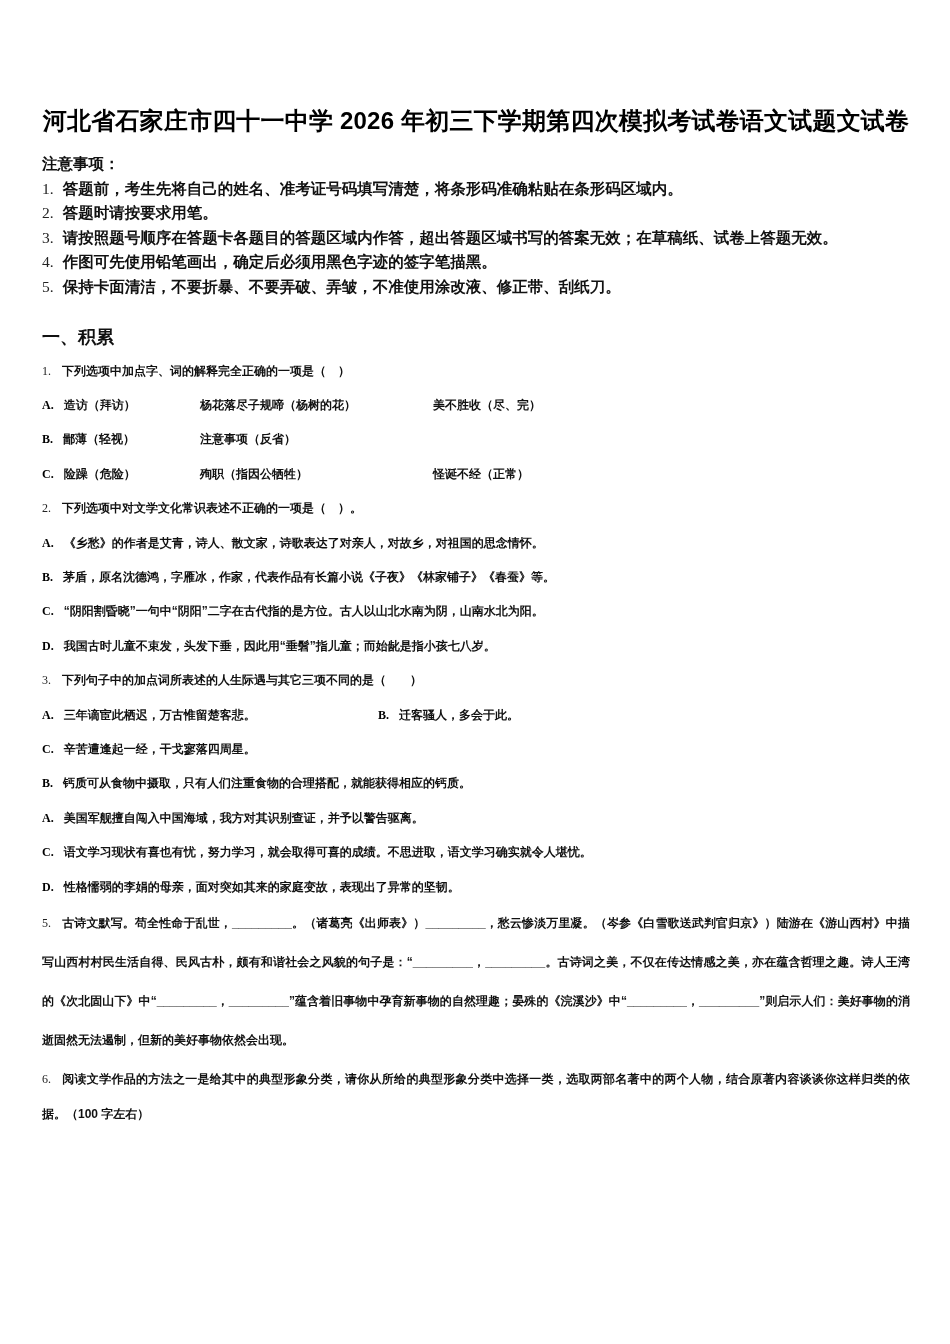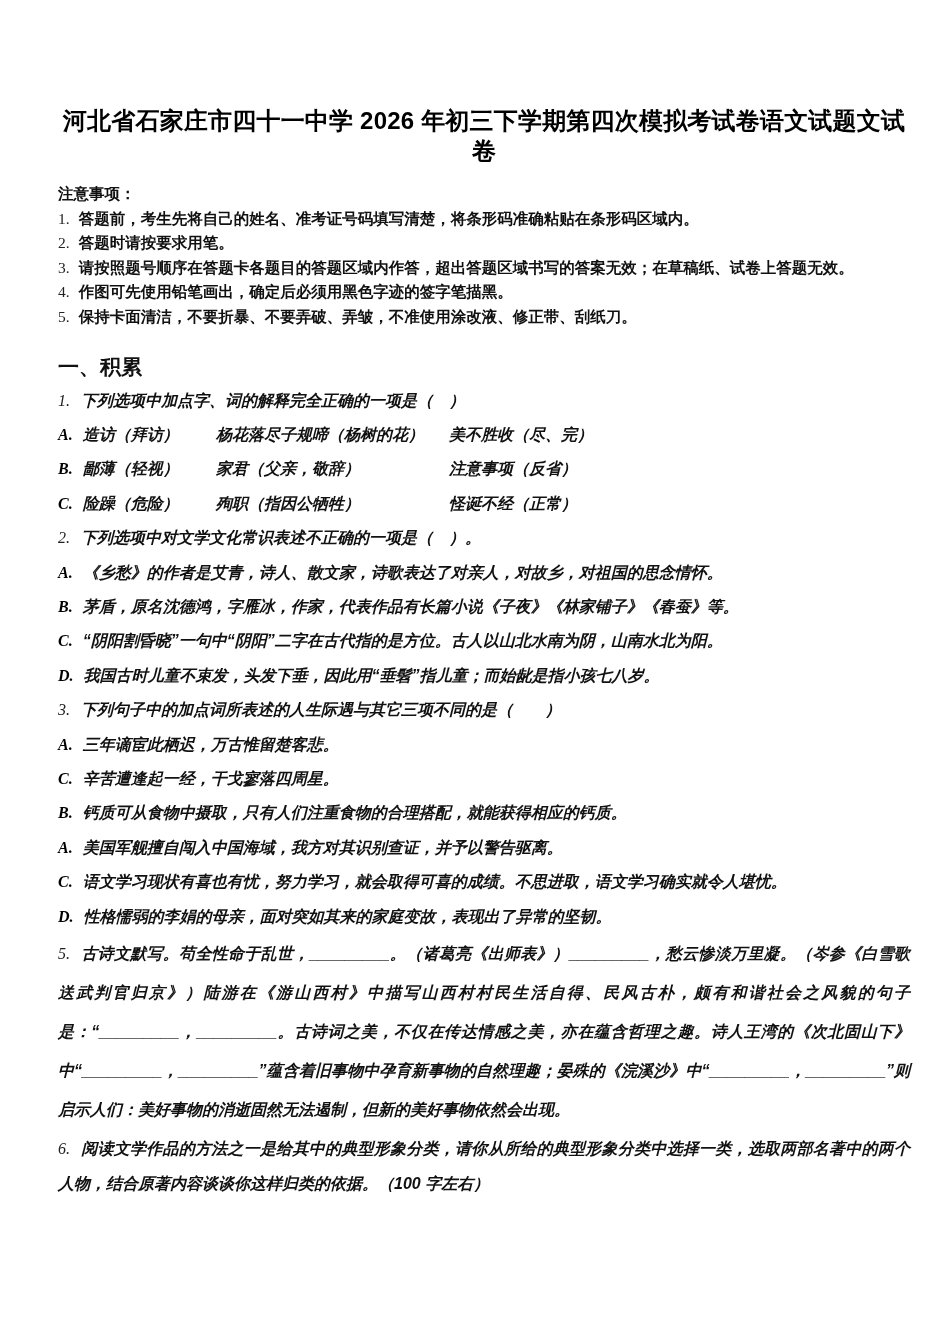--- a/index.html
+++ b/index.html
@@ -1,39 +1,39 @@
 <!DOCTYPE html>
 <html><head>
 <meta charset="utf-8">
 <style>
   html, body { margin: 0; padding: 0; background: #ffffff; }
   body {
     width: 950px; height: 1344px; overflow: hidden;
     font-family: "Liberation Sans", "DejaVu Sans", sans-serif;
     color: #111111;
   }
-  .page { padding: 106px 40px 0 58px; box-sizing: border-box; }
+  .page { padding: 106px 40px 0 42px; box-sizing: border-box; }
   .title {
     text-align: center;
     font-size: 24px;
     font-weight: 700;
     line-height: 30px;
     letter-spacing: 0.2px;
     color: #000000;
   }
   .notice { margin-top: 16px; font-size: 15.5px; line-height: 24.6px; font-weight: 600; }
   .notice-heading { font-weight: 700; }
   .num, .qnum {
     font-family: "Liberation Serif", "DejaVu Serif", serif;
     font-weight: 400;
     color: #222222;
   }
   .notice .num { margin-right: 9px; }
-  .section-heading { margin-top: 20px; font-weight: 700; font-size: 21px; line-height: 34px; }
-  .qa { font-size: 16px; line-height: 34.4px; font-weight: 600; font-style: italic; }
+  .section-heading { margin-top: 20px; font-weight: 700; font-size: 18px; line-height: 34px; }
+  .qa { font-size: 12px; line-height: 34.4px; font-weight: 600; }
   .qnum { margin-right: 11px; }
   .optlabel {
     font-family: "Liberation Serif", "DejaVu Serif", serif;
     font-weight: 700;
     margin-right: 10px;
     color: #000000;
   }
   .opt3 { display: grid; grid-template-columns: 158px 233px auto; }
   .opt2 { display: grid; grid-template-columns: 336px auto; }
   .para { text-align: justify; }
@@ -62,21 +62,20 @@
 
     <div class="question">
       <div class="stem"><span class="qnum">1.</span><span>下列选项中加点字、词的解释完全正确的一项是（　）</span></div>
       <div class="opt3">
         <div><span class="optlabel">A.</span><span>造访（拜访）</span></div>
         <div>杨花落尽子规啼（杨树的花）</div>
         <div>美不胜收（尽、完）</div>
       </div>
       <div class="opt3">
         <div><span class="optlabel">B.</span><span>鄙薄（轻视）</span></div>
-        <div>家君（父亲，敬辞）</div>
         <div>注意事项（反省）</div>
       </div>
       <div class="opt3">
         <div><span class="optlabel">C.</span><span>险躁（危险）</span></div>
         <div>殉职（指因公牺牲）</div>
         <div>怪诞不经（正常）</div>
       </div>
     </div>
 
     <div class="question">
@@ -84,20 +83,21 @@
       <div class="optline"><span class="optlabel">A.</span><span>《乡愁》的作者是艾青，诗人、散文家，诗歌表达了对亲人，对故乡，对祖国的思念情怀。</span></div>
       <div class="optline"><span class="optlabel">B.</span><span>茅盾，原名沈德鸿，字雁冰，作家，代表作品有长篇小说《子夜》《林家铺子》《春蚕》等。</span></div>
       <div class="optline"><span class="optlabel">C.</span><span>“阴阳割昏晓”一句中“阴阳”二字在古代指的是方位。古人以山北水南为阴，山南水北为阳。</span></div>
       <div class="optline"><span class="optlabel">D.</span><span>我国古时儿童不束发，头发下垂，因此用“垂髫”指儿童；而始龀是指小孩七八岁。</span></div>
     </div>
 
     <div class="question">
       <div class="stem"><span class="qnum">3.</span><span>下列句子中的加点词所表述的人生际遇与其它三项不同的是（　　）</span></div>
       <div class="opt2">
         <div><span class="optlabel">A.</span><span>三年谪宦此栖迟，万古惟留楚客悲。</span></div>
+        <div><span class="optlabel">B.</span><span>迁客骚人，多会于此。</span></div>
       </div>
       <div class="opt2">
         <div><span class="optlabel">C.</span><span>辛苦遭逢起一经，干戈寥落四周星。</span></div>
       </div>
     </div>
 
     <div class="question">
       <div class="optline"><span class="optlabel">B.</span><span>钙质可从食物中摄取，只有人们注重食物的合理搭配，就能获得相应的钙质。</span></div>
       <div class="optline"><span class="optlabel">A.</span><span>美国军舰擅自闯入中国海域，我方对其识别查证，并予以警告驱离。</span></div>
       <div class="optline"><span class="optlabel">C.</span><span>语文学习现状有喜也有忧，努力学习，就会取得可喜的成绩。不思进取，语文学习确实就令人堪忧。</span></div>

